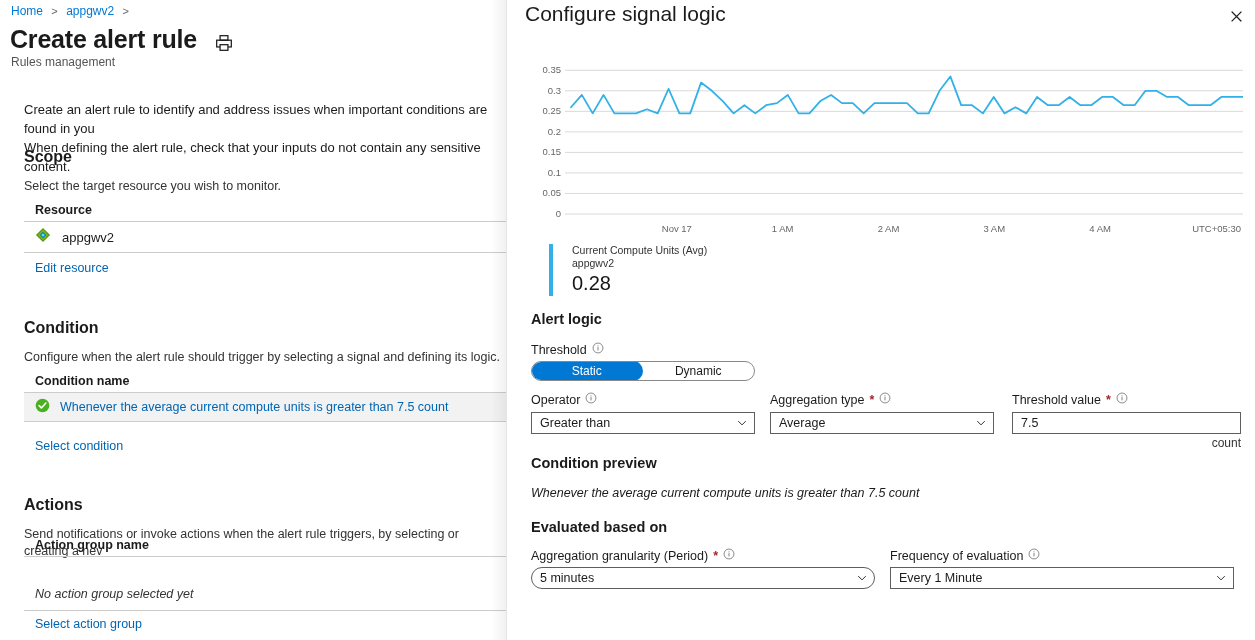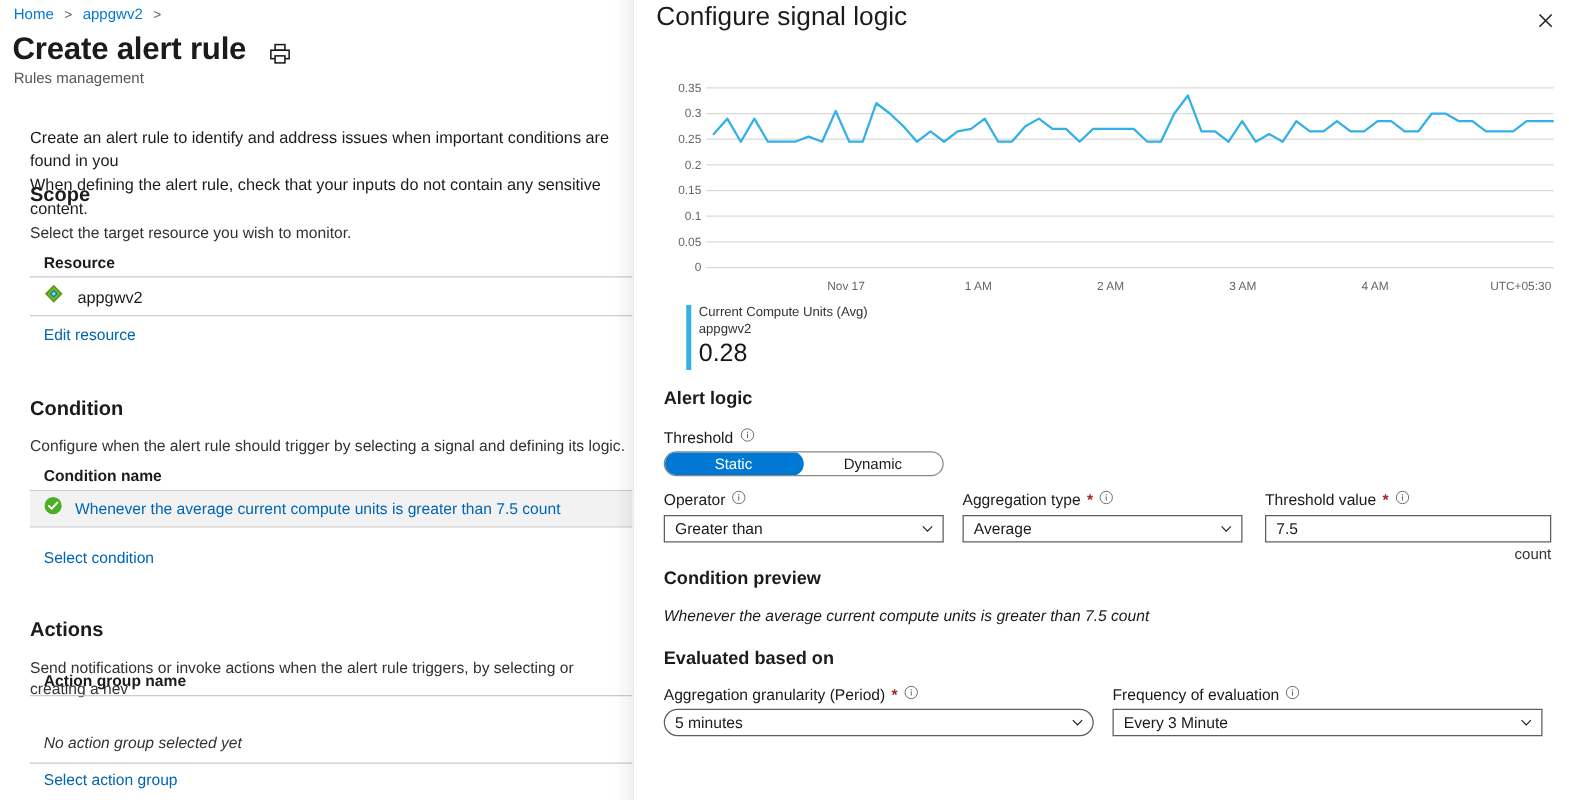--- a/index.html
+++ b/index.html
@@ -111,21 +111,21 @@
   }
 
   
   .chart-wrap { position: absolute; left: 24px; top: 52px; width: 712px; height: 250px; }
   .chart-svg { display: block; }
   .axis-label { font-size: 9.5px; fill: #666; font-family: "Liberation Sans", sans-serif; }
   .ytick { text-anchor: end; }
   .xtick { text-anchor: middle; }
   .xtick-end { text-anchor: end; }
 
-  .legend { position: absolute; left: 18px; top: 192px; display: flex; gap: 6px; }
+  .legend { position: absolute; left: 18px; top: 192px; display: flex; gap: 19px; }
   .legend-bar { width: 4px; background: #32b0e7; border-radius: 0; }
   .legend-txt { line-height: 1.25; }
   .legend-metric { font-size: 10.5px; color: #333; }
   .legend-res { font-size: 10.5px; color: #333; }
   .legend-val { font-size: 20px; color: #161616; margin-top: 1px; }
 
   
   .fsec-head { font-size: 14.5px; font-weight: 600; color: #1b1b1b; }
   #alert-logic-head { position: absolute; left: 24px; top: 311px; }
 
@@ -418,21 +418,21 @@
     <div class="combo" id="granularity-combo">
       <span class="val">5 minutes</span>
       <span class="chev">
         <svg viewBox="0 0 16 16" width="12" height="12" aria-hidden="true">
           <path d="M3 5.5 L8 10.5 L13 5.5" fill="none" stroke="#1b1b1b" stroke-width="1.2"></path>
         </svg>
       </span>
     </div>
 
     <div class="combo" id="frequency-combo">
-      <span class="val">Every 3 Minute</span>
+      <span class="val">Every 1 Minute</span>
       <span class="chev">
         <svg viewBox="0 0 16 16" width="12" height="12" aria-hidden="true">
           <path d="M3 5.5 L8 10.5 L13 5.5" fill="none" stroke="#1b1b1b" stroke-width="1.2"></path>
         </svg>
       </span>
     </div>
   </div>
 </div>
 
 </body></html>

